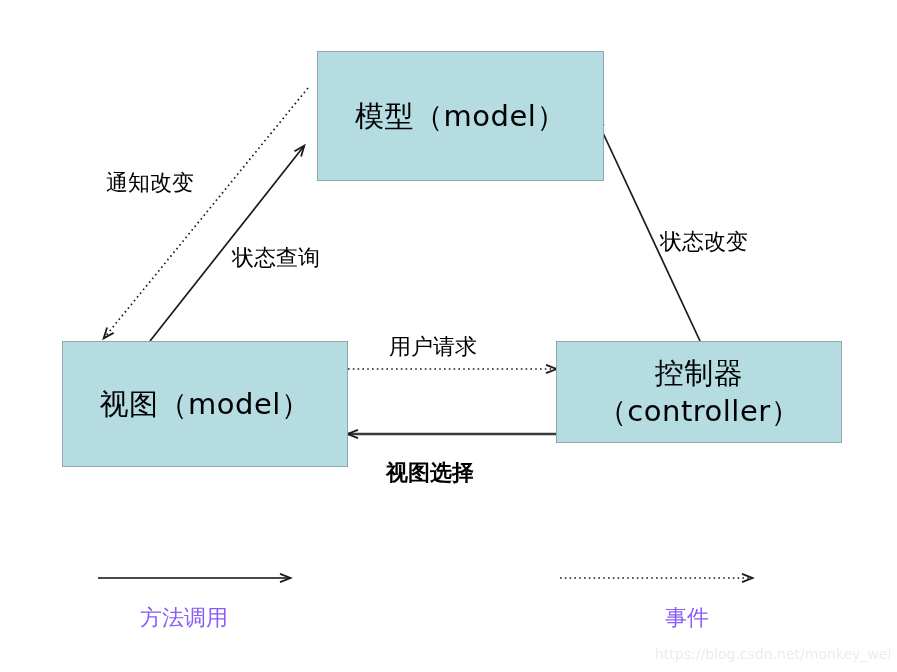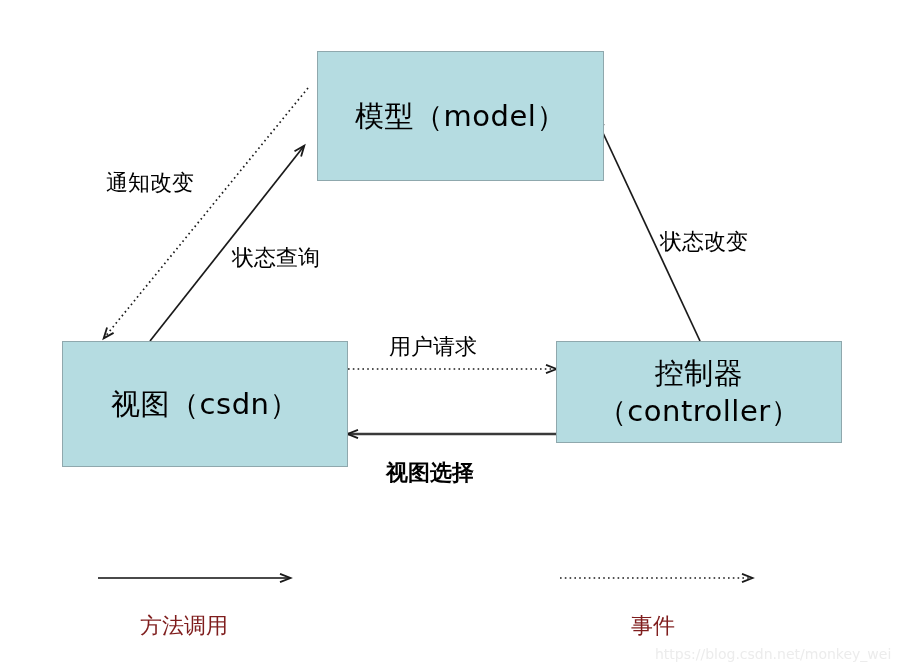--- a/index.html
+++ b/index.html
@@ -46,26 +46,25 @@
   .edge-label {
     position: absolute;
     color: #000000;
     font-size: 22px;
     line-height: 1.2;
     white-space: nowrap;
     font-family: "DejaVu Sans", "Liberation Sans", sans-serif;
   }
   .legend-label {
     position: absolute;
-    color: #7f1d1d;
+    color: #8b5cf6;
     font-size: 22px;
     line-height: 1.2;
     white-space: nowrap;
     font-family: "DejaVu Sans", "Liberation Sans", sans-serif;
-    margin-top: 8px;
   }
   .watermark {
     position: absolute;
     color: #ececec;
     font-size: 14px;
     line-height: 1.1;
     white-space: nowrap;
     font-family: "DejaVu Sans", "Liberation Sans", sans-serif;
   }
 </style>
@@ -97,37 +96,37 @@
     <line x1="98" y1="578" x2="290" y2="578" stroke="#4a4a4a" stroke-width="1.9" marker-end="url(#arrow-open)"></line>
 
     <line x1="560" y1="578" x2="752" y2="578" stroke="#1a1a1a" stroke-width="1.7" stroke-dasharray="1.6 3.2" stroke-linecap="butt" marker-end="url(#arrow-open-dot)"></line>
   </svg>
 
   <div class="node-box" style="left:306px; top:51px; width:287px; height:130px;margin-left:11px;">
     <span class="node-label">模型（model）</span>
   </div>
 
   <div class="node-box" style="left:62px; top:341px; width:286px; height:126px;">
-    <span class="node-label">视图（csdn）</span>
+    <span class="node-label">视图（model）</span>
   </div>
 
   <div class="node-box" style="left:556px; top:341px; width:286px; height:102px;">
     <span class="node-label">控制器
 （controller）</span>
   </div>
 
   <div class="edge-label" style="left:106px; top:170px;">通知改变</div>
 
   <div class="edge-label" style="left:232px; top:245px;">状态查询</div>
 
   <div class="edge-label" style="left:660px; top:200px;margin-top:29px;">状态改变</div>
 
   <div class="edge-label" style="left:389px; top:334px;text-align:right;">用户请求</div>
 
   <div class="edge-label" style="left:386px; top:460px;font-weight:bold;">视图选择</div>
 
   <div class="legend-label" style="left:140px; top:605px;">方法调用</div>
 
-  <div class="legend-label" style="left:631px; top:605px;">事件</div>
+  <div class="legend-label" style="left:665px; top:605px;">事件</div>
 
   <div class="watermark" style="left:655px; top:647px;">https://blog.csdn.net/monkey_wei</div>
 
 </div>
 
 </body></html>

